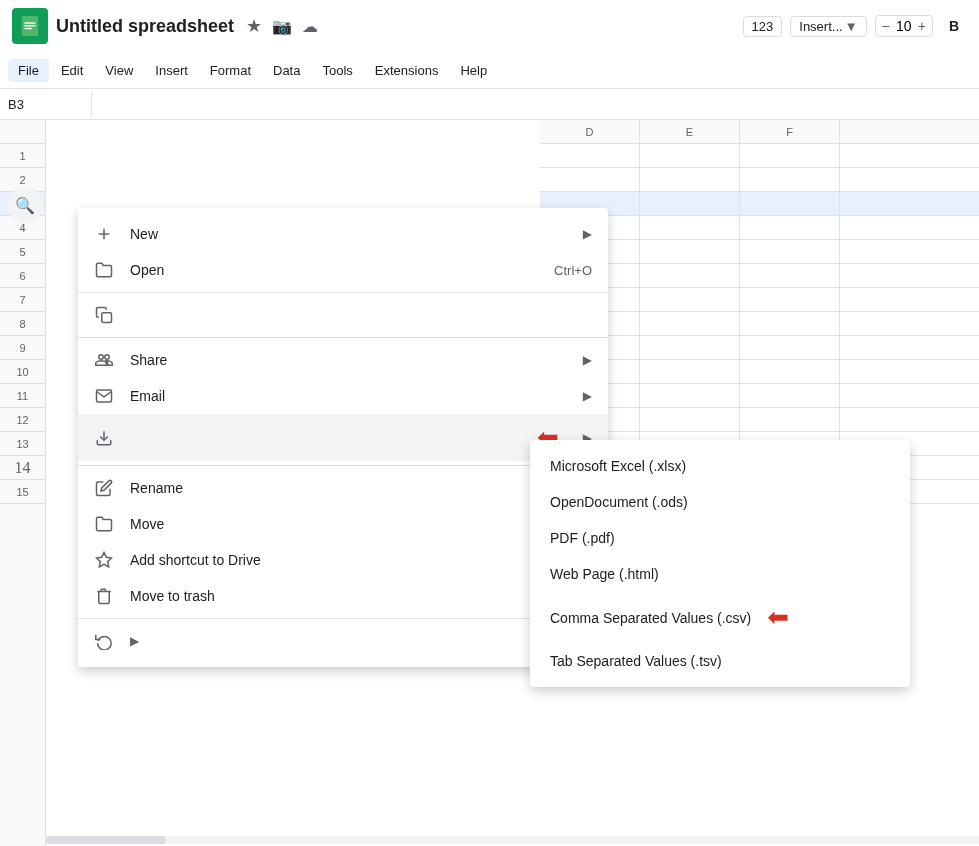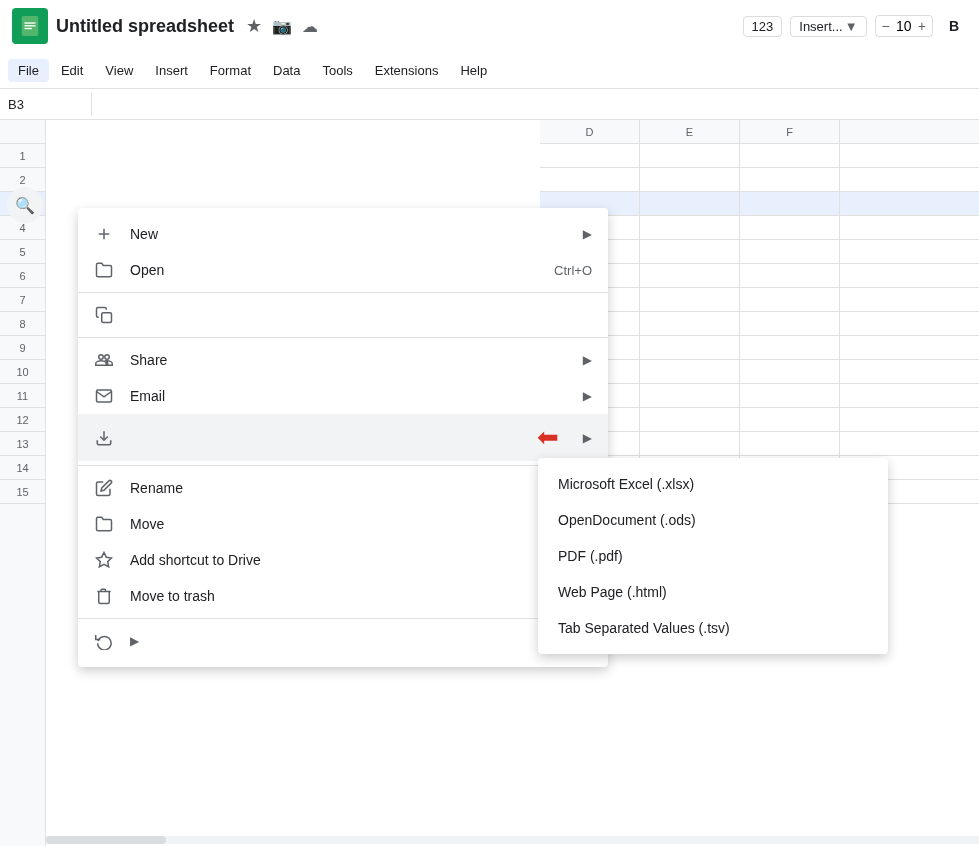--- a/index.html
+++ b/index.html
@@ -152,29 +152,28 @@
       color: white;
       font-size: 11px;
       font-weight: 700;
       padding: 2px 8px;
       border-radius: 12px;
     }
 
     
     .download-submenu {
       position: absolute;
-      top: 338px;
+      top: 320px;
       left: 530px;
-      width: 350px;
+      width: 380px;
       background: #fff;
       border-radius: 4px;
       box-shadow: 0 4px 12px rgba(0,0,0,0.2);
       z-index: 101;
       padding: 8px 0;
-      margin-left: 8px;
     }
     .submenu-item {
       display: flex;
       align-items: center;
       padding: 10px 20px;
       cursor: pointer;
       color: #202124;
       font-size: 14px;
       gap: 8px;
       position: relative;
@@ -248,21 +247,21 @@
       <div style="height:24px;border-bottom:1px solid #e0e0e0;display:flex;align-items:center;justify-content:center;font-size:11px;color:#5f6368;">4</div>
       <div style="height:24px;border-bottom:1px solid #e0e0e0;display:flex;align-items:center;justify-content:center;font-size:11px;color:#5f6368;">5</div>
       <div style="height:24px;border-bottom:1px solid #e0e0e0;display:flex;align-items:center;justify-content:center;font-size:11px;color:#5f6368;">6</div>
       <div style="height:24px;border-bottom:1px solid #e0e0e0;display:flex;align-items:center;justify-content:center;font-size:11px;color:#5f6368;">7</div>
       <div style="height:24px;border-bottom:1px solid #e0e0e0;display:flex;align-items:center;justify-content:center;font-size:11px;color:#5f6368;">8</div>
       <div style="height:24px;border-bottom:1px solid #e0e0e0;display:flex;align-items:center;justify-content:center;font-size:11px;color:#5f6368;">9</div>
       <div style="height:24px;border-bottom:1px solid #e0e0e0;display:flex;align-items:center;justify-content:center;font-size:11px;color:#5f6368;">10</div>
       <div style="height:24px;border-bottom:1px solid #e0e0e0;display:flex;align-items:center;justify-content:center;font-size:11px;color:#5f6368;">11</div>
       <div style="height:24px;border-bottom:1px solid #e0e0e0;display:flex;align-items:center;justify-content:center;font-size:11px;color:#5f6368;">12</div>
       <div style="height:24px;border-bottom:1px solid #e0e0e0;display:flex;align-items:center;justify-content:center;font-size:11px;color:#5f6368;">13</div>
-      <div style="height:24px;border-bottom:1px solid #e0e0e0;display:flex;align-items:center;justify-content:center;font-size:11px;color:#5f6368;">14</div>
+      <div style="height:24px;border-bottom:1px solid #e0e0e0;display:flex;align-items:center;justify-content:center;font-size:16px;color:#5f6368;font-family:Liberation Serif, serif;">14</div>
       <div style="height:24px;border-bottom:1px solid #e0e0e0;display:flex;align-items:center;justify-content:center;font-size:11px;color:#5f6368;">15</div>
     </div>
 
     <div style="position:absolute;left:0;top:60px;width:50px;height:50px;display:flex;align-items:center;justify-content:center;z-index:2;">
       <div style="width:36px;height:36px;background:#f1f3f4;border-radius:50%;display:flex;align-items:center;justify-content:center;cursor:pointer;">
         <span style="font-size:16px;color:#5f6368;">🔍</span>
       </div>
     </div>
 
     <div style="position:absolute;left:540px;top:0;right:0;bottom:0;">
@@ -493,20 +492,24 @@
     </div>
 
     <div class="submenu-item">
       <span>PDF (.pdf)</span>
     </div>
 
     <div class="submenu-item">
       <span>Web Page (.html)</span>
     </div>
 
+    <div class="submenu-item" style="display:flex;align-items:center;">
+      <span>Comma Separated Values (.csv)</span>
+      <span style="color:#d93025;font-size:26px;margin-left:8px;">⬅</span>
+    </div>
 
     <div class="submenu-item">
       <span>Tab Separated Values (.tsv)</span>
     </div>
 
   </div>
 
 </div>
 
 </body></html>

